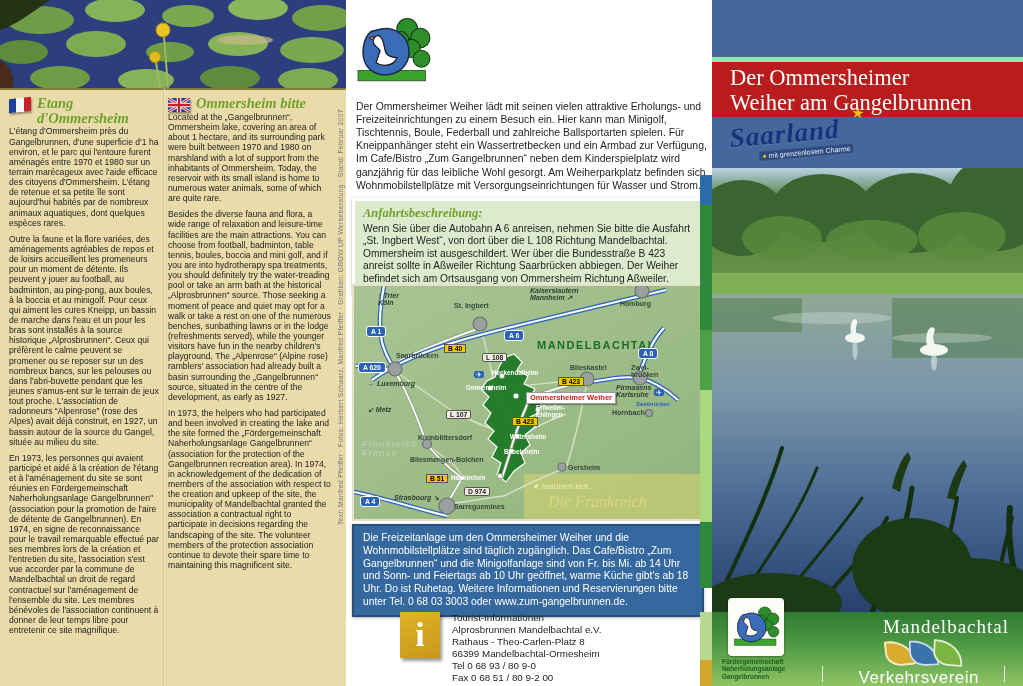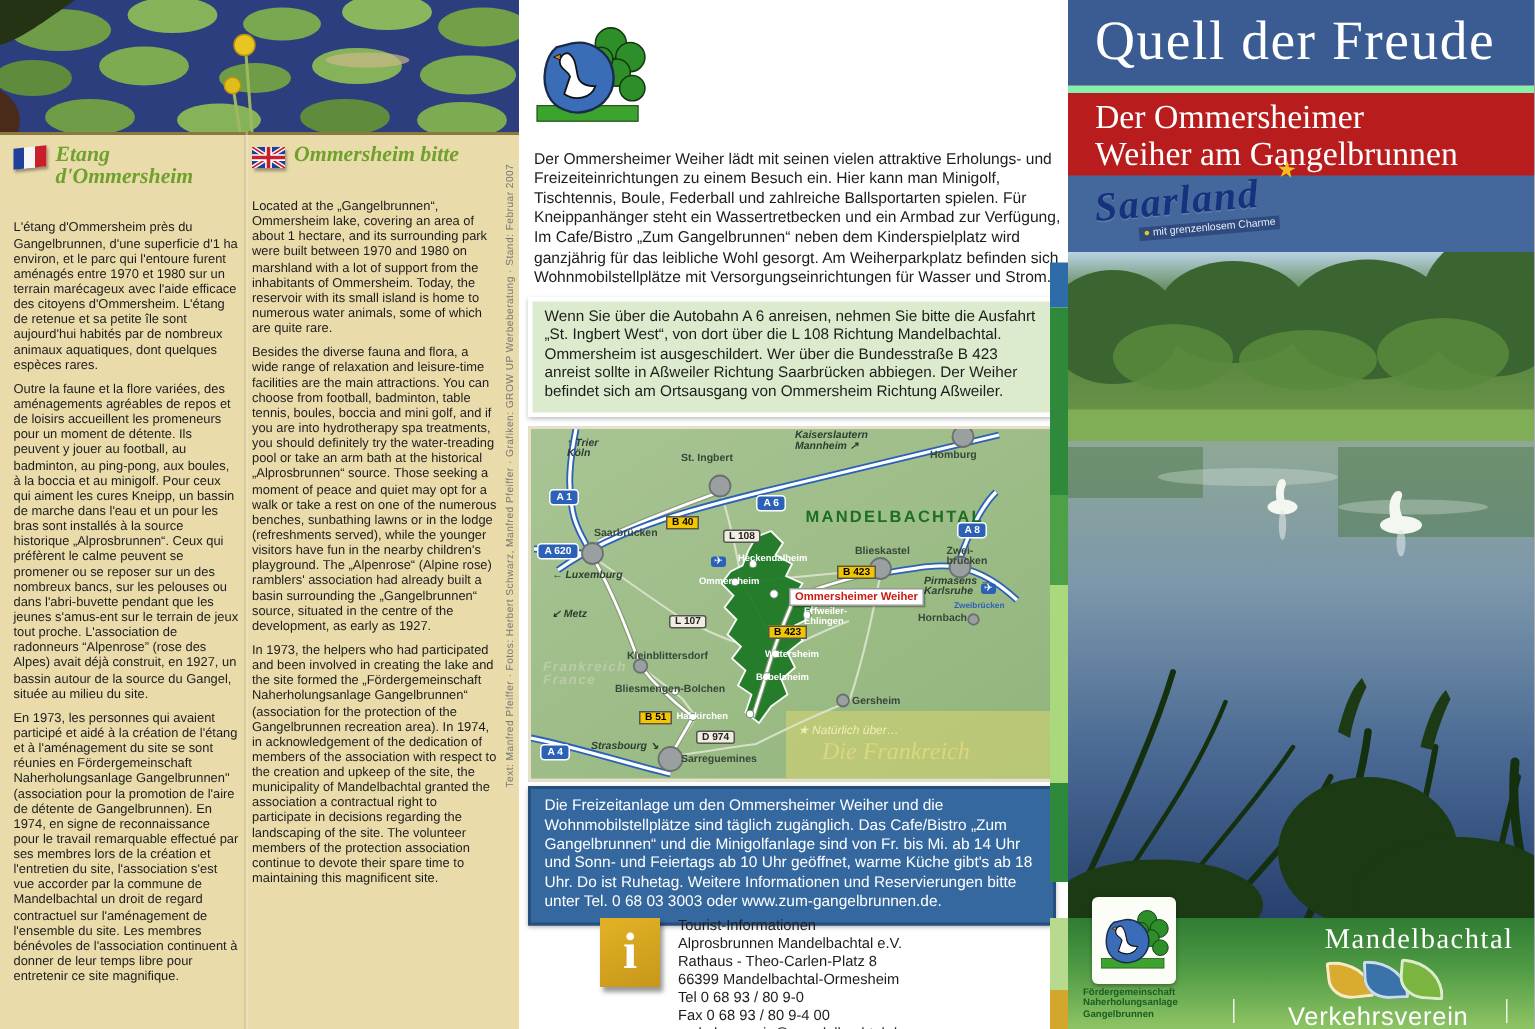--- a/index.html
+++ b/index.html
@@ -8,21 +8,21 @@
   
   .left-panel{position:absolute;left:0;top:0;width:346px;height:686px;background:#e9dbaa;}
   .left-panel .fold{position:absolute;left:163px;top:88px;width:2px;height:598px;
         background:linear-gradient(90deg,rgba(120,100,40,.25),rgba(255,255,255,.5));}
   .photo-lilies{position:absolute;left:0;top:0;width:346px;height:88px;overflow:hidden;
         border-bottom:2px solid #8a7a40;}
   .col{position:absolute;top:96px;font-size:8.6px;line-height:1.18;color:#1d1d1d;}
   .col-fr{left:9px;width:150px;}
   .col-en{left:168px;width:163px;}
   .col p{margin:0 0 6px 0;text-align:left;}
-  .col-head{display:flex;align-items:flex-start;margin-bottom:20px;}
+  .col-head{display:flex;align-items:flex-start;margin-bottom:0;}
   .script-head{font-family:"Liberation Serif",serif;font-style:italic;font-weight:bold;
         color:#6fa12c;font-size:14.5px;line-height:1.05;white-space:pre-line;}
   .flag-fr{width:22px;height:14px;flex:0 0 22px;margin:2px 6px 0 0;
         background:linear-gradient(90deg,#1f3f9a 33%,#f5f5f5 33%,#f5f5f5 66%,#c8202a 66%);
         transform:skewY(-6deg);box-shadow:1px 2px 2px rgba(0,0,0,.35);}
   .flag-uk{flex:0 0 22px;margin:2px 6px 0 0;box-shadow:1px 2px 2px rgba(0,0,0,.35);}
   
   .credits{position:absolute;left:337px;top:95px;height:430px;writing-mode:vertical-rl;
         transform:rotate(180deg);font-size:6.8px;color:#777;letter-spacing:.3px;}
   
@@ -186,20 +186,21 @@
         <path d="M13,12 C7,17 5,29 9,37 C12,43 20,47 28,45 C38,43 44,34 42,24 C40,14 30,8 21,10 Z" fill="#3a6cb8" stroke="#1a2a4a" stroke-width="1.2"></path>
         <path d="M19,15 C16,15 14,18 15,21 C16,24 19,24 20,27 L17,36 C23,40 31,38 33,32 C29,32 25,31 24,27 C23,23 23,17 19,15 Z" fill="#fff" stroke="#111" stroke-width=".9"></path>
         <path d="M15,15.5 L11.5,17 L15,18.5 Z" fill="#d88a20" stroke="#111" stroke-width=".5"></path>
       </svg>
     </div>
 
 
     <div class="mid-intro">Der Ommersheimer Weiher lädt mit seinen vielen attraktive Erholungs- und Freizeiteinrichtungen zu einem Besuch ein. Hier kann man Minigolf, Tischtennis, Boule, Federball und zahlreiche Ballsportarten spielen. Für Kneippanhänger steht ein Wassertretbecken und ein Armbad zur Verfügung, Im Cafe/Bistro „Zum Gangelbrunnen“ neben dem Kinderspielplatz wird ganzjährig für das leibliche Wohl gesorgt. Am Weiherparkplatz befinden sich Wohnmobilstellplätze mit Versorgungseinrichtungen für Wasser und Strom.</div>
 
     <div class="dir-box">
+      <h3>Anfahrtsbeschreibung:</h3>
       <div class="txt">Wenn Sie über die Autobahn A 6 anreisen, nehmen Sie bitte die Ausfahrt „St. Ingbert West“, von dort über die L 108 Richtung Mandelbachtal. Ommersheim ist ausgeschildert. Wer über die Bundesstraße B 423 anreist sollte in Aßweiler Richtung Saarbrücken abbiegen. Der Weiher befindet sich am Ortsausgang von Ommersheim Richtung Aßweiler.</div>
     </div>
 
     <div class="map">
       <svg width="356" height="233" viewBox="0 0 356 233">
         <defs>
           <linearGradient id="mg" x1="0" y1="0" x2="1" y2="1">
             <stop offset="0" stop-color="#a8c494"></stop>
               <stop offset=".6" stop-color="#9bbb85"></stop>
               <stop offset="1" stop-color="#8fb47c"></stop>
@@ -319,52 +320,49 @@
         <span class="maplabel ml-village" style="left: 156px; top: 148px;">Wittersheim</span>
         <span class="maplabel ml-town" style="left: 56px; top: 170px;">Bliesmengen-Bolchen</span>
         <span class="maplabel ml-village" style="left: 150px; top: 163px;">Bebelsheim</span>
         <span class="maplabel ml-town" style="left: 214px; top: 178px;">Gersheim</span>
         <span class="maplabel ml-badge-b" style="left: 72px; top: 188px;">B 51</span>
         <span class="maplabel ml-village" style="left: 97px; top: 189px;">Habkirchen</span>
         <span class="maplabel ml-badge-l" style="left: 110px; top: 201px;">D 974</span>
         <span class="maplabel ml-badge-a" style="left: 6px; top: 210px;">A 4</span>
         <span class="maplabel ml-dir" style="left: 40px; top: 208px;">Strasbourg ↘</span>
         <span class="maplabel ml-town" style="left: 100px; top: 217px;">Sarreguemines</span>
-        <span class="maplabel ml-wm1" style="left: 178px; top: 197px;">★ Natürlich über…</span>
+        <span class="maplabel ml-wm1" style="left: 178px; top: 197px;">★ Natürlich lädt…</span>
         <span class="maplabel ml-wm2" style="left: 194px; top: 208px;">Die Frankreich</span>
       </div>
 
     <div class="info-box">Die Freizeitanlage um den Ommersheimer Weiher und die Wohnmobilstellplätze sind täglich zugänglich. Das Cafe/Bistro „Zum Gangelbrunnen“ und die Minigolfanlage sind von Fr. bis Mi. ab 14 Uhr und Sonn- und Feiertags ab 10 Uhr geöffnet, warme Küche gibt's ab 18 Uhr. Do ist Ruhetag. Weitere Informationen und Reservierungen bitte unter Tel. 0 68 03 3003 oder www.zum-gangelbrunnen.de.</div>
 
     <div class="contact">
       <div class="i-icon">i</div>
       <div class="lines">
           <div>Tourist-Informationen</div>
           <div>Alprosbrunnen Mandelbachtal e.V.</div>
           <div>Rathaus - Theo-Carlen-Platz 8</div>
           <div>66399 Mandelbachtal-Ormesheim</div>
           <div>Tel    0 68 93 / 80 9-0</div>
-          <div>Fax   0 68 93 / 80 9-4 00</div>
+          <div>Fax   0 68 51 / 80 9-2 00</div>
           <div>verkehrsverein@mandelbachtal.de</div>
         </div>
     </div>
   </div>
 
   <div class="strip" style="top:175px;height:30px;background:#2d6ca8;"></div>
   <div class="strip" style="top:205px;height:125px;background:#2e8a3a;"></div>
   <div class="strip" style="top:330px;height:60px;background:#4da045;"></div>
   <div class="strip" style="top:390px;height:132px;background:#a9d87d;"></div>
   <div class="strip" style="top:522px;height:66px;background:#2e8a3a;"></div>
   <div class="strip" style="top:612px;height:48px;background:#b8da8e;"></div>
   <div class="strip" style="top:660px;height:26px;background:#d2a72b;"></div>
 
   <div class="right-panel">
-    <div class="rp-title">
-      <div class="t">Quell der Freude</div>
-    </div>
     <div class="rp-sub">
       <div class="t">Der Ommersheimer
 Weiher am Gangelbrunnen</div>
     </div>
 
     <div class="saarland">
       <span class="word">Saarland</span>
       <span class="star">★</span>
       <div class="tag"><span class="dot">●</span> <span>mit grenzenlosem Charme</span></div>
     </div>

